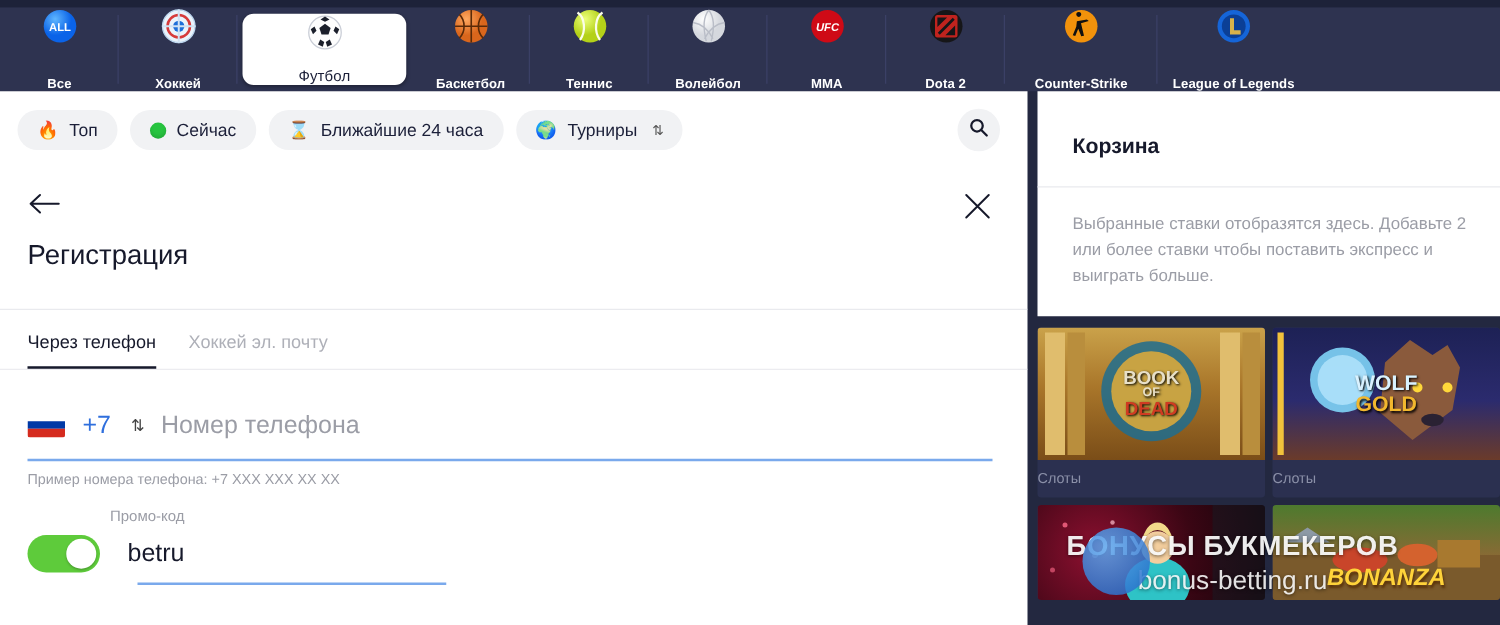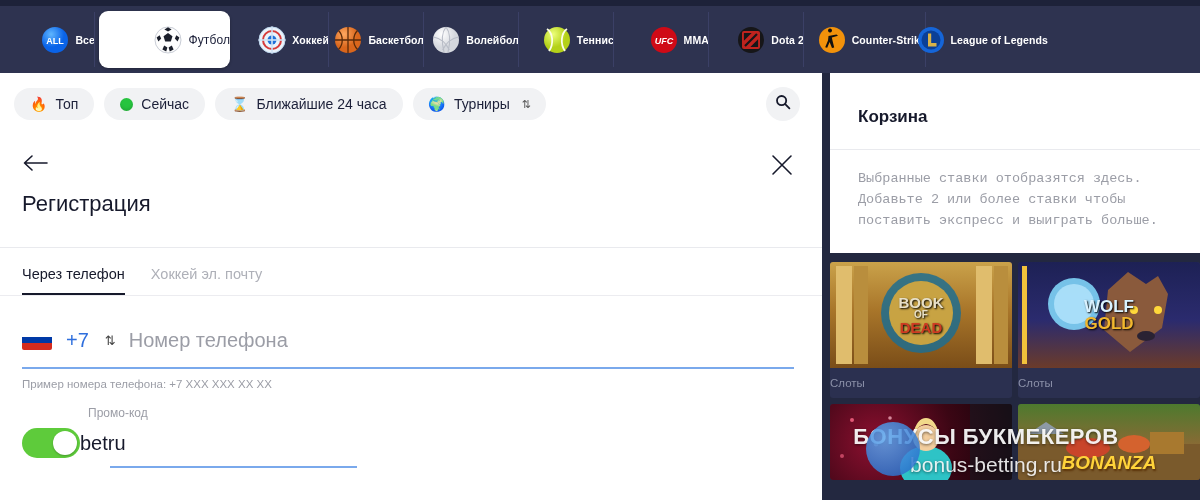--- a/index.html
+++ b/index.html
@@ -12,21 +12,21 @@
   .app { position: relative; width: 1200px; height: 500px; background: #232840; }
 
   
   .topstrip { position: absolute; top: 0; left: 0; width: 1200px; height: 6px; background: #1d2239; }
   .sportsnav {
     position: absolute; top: 6px; left: 0; width: 1200px; height: 67px;
     background: #2e3350; display: flex; align-items: stretch;
   }
   .sport-tile {
     width: 95px; flex: 0 0 95px;
-    display: flex; flex-direction: row; align-items: center; justify-content: flex-end;
+    display: flex; flex-direction: column; align-items: center; justify-content: space-between;
     gap: 5px; position: relative; cursor: pointer;
   }
   .sport-tile::after {
     content: ""; position: absolute; right: 0; top: 6px; bottom: 6px;
     width: 1px; background: #3b4066;
   }
   .sport-tile:last-child::after { display: none; }
   .sport-tile.wide { width: 122px; flex: 0 0 122px; }
   .sport-tile .lbl {
     font-size: 10.5px; color: #ffffff; font-weight: bold; white-space: nowrap; letter-spacing: .1px;
@@ -98,29 +98,29 @@
   .promo-label { font-size: 12px; color: #9b9da6; margin-left: 66px; }
   .promo-row { display: flex; align-items: center; gap: 0; margin-top: 8px; }
   .toggle {
     width: 58px; height: 30px; border-radius: 15px; background: #5ecb3b; position: relative;
     flex: 0 0 58px; cursor: pointer;
   }
   .toggle .knob {
     position: absolute; right: 3px; top: 3px; width: 24px; height: 24px; border-radius: 50%;
     background: #ffffff; box-shadow: 0 1px 2px rgba(0,0,0,.25);
   }
-  .promo-val { font-size: 20px; color: #16192b; }
+  .promo-val { font-size: 20px; color: #16192b; margin-left: 22px; }
   .promo-line { height: 2px; background: #7aa9ec; width: 247px; margin: 8px 0 0 88px; }
 
   
   .sidebar { position: absolute; top: 73px; left: 830px; width: 372px; height: 427px; }
   .cart { background: #ffffff; width: 370px; height: 180px; }
   .cart-title { font-size: 17px; font-weight: bold; color: #16192b; padding: 34px 0 0 28px; }
   .cart-hr { height: 1px; background: #e9eaee; margin: 22px 0 0 0; }
-  .cart-text { font-size: 13.5px; color: #9b9da6; line-height: 21px; padding: 18px 26px 0 28px; font-family: Liberation Mono, monospace; }
+  .cart-text { font-size: 13.5px; color: #9b9da6; line-height: 21px; padding: 18px 26px 0 28px; }
 
   .cards { display: flex; flex-wrap: wrap; gap: 6px; padding: 9px 0 0 0; }
   .card { width: 182px; background: #2b3050; border-radius: 3px; overflow: hidden; cursor: pointer; }
   .card .thumb { width: 182px; height: 106px; position: relative; overflow: hidden; }
   .card .cat { font-size: 11.5px; color: #8b90a8; padding: 9px 0 9px 0; }
 
   .thumb .gtitle {
     position: absolute; left: 0; right: 0; top: 50%; transform: translateY(-50%);
     text-align: center; font-weight: bold; line-height: 1;
   }
@@ -162,47 +162,47 @@
                 <stop offset="1" stop-color="#0a63e8"></stop>
               </radialGradient>
             </defs>
         <circle cx="15" cy="15" r="13" fill="url(#gAll)"></circle>
         <text x="15" y="19" font-family="Liberation Sans, sans-serif" font-size="9" font-weight="bold" fill="#fff" text-anchor="middle">ALL</text>
           </svg>
       </span>
       <span class="lbl">Все</span>
     </div>
 
+    <div class="sport-tile">
+      <span class="ico">
+        <svg viewBox="0 0 30 30">
+          <circle cx="15" cy="15" r="13" fill="#eaf3fb"></circle>
+          <circle cx="15" cy="15" r="13" fill="none" stroke="#bcd6ee" stroke-width="1"></circle>
+          <circle cx="15" cy="15" r="9" fill="none" stroke="#d63b3b" stroke-width="2"></circle>
+          <circle cx="15" cy="15" r="4.5" fill="#1e6fd9"></circle>
+          <rect x="14.2" y="1.5" width="1.6" height="27" fill="#cfe2f4"></rect>
+          <rect x="1.5" y="14.2" width="27" height="1.6" fill="#cfe2f4"></rect>
+        </svg>
+      </span>
+      <span class="lbl">Хоккей</span>
+    </div>
+
     <div class="sport-tile active">
       <span class="ico">
         <svg viewBox="0 0 30 30">
           <circle cx="15" cy="15" r="13" fill="#fdfdfd" stroke="#c9cdd6" stroke-width="1"></circle>
           <polygon points="15,8 19.5,11.3 17.8,16.6 12.2,16.6 10.5,11.3" fill="#1b1f2b"></polygon>
           <polygon points="15,2.2 18.6,4.6 15,6.4 11.4,4.6" fill="#1b1f2b"></polygon>
           <polygon points="3.6,12.4 6.6,10.2 8.2,13.6 5.4,16.4" fill="#1b1f2b"></polygon>
           <polygon points="26.4,12.4 24.6,16.4 21.8,13.6 23.4,10.2" fill="#1b1f2b"></polygon>
           <polygon points="9.4,24.6 11.2,20.6 14.4,22.6 13.2,26.4" fill="#1b1f2b"></polygon>
           <polygon points="20.6,24.6 16.8,26.4 15.6,22.6 18.8,20.6" fill="#1b1f2b"></polygon>
         </svg>
       </span>
       <span class="lbl">Футбол</span>
-    </div>
-
-    <div class="sport-tile">
-      <span class="ico">
-        <svg viewBox="0 0 30 30">
-          <circle cx="15" cy="15" r="13" fill="#eaf3fb"></circle>
-          <circle cx="15" cy="15" r="13" fill="none" stroke="#bcd6ee" stroke-width="1"></circle>
-          <circle cx="15" cy="15" r="9" fill="none" stroke="#d63b3b" stroke-width="2"></circle>
-          <circle cx="15" cy="15" r="4.5" fill="#1e6fd9"></circle>
-          <rect x="14.2" y="1.5" width="1.6" height="27" fill="#cfe2f4"></rect>
-          <rect x="1.5" y="14.2" width="27" height="1.6" fill="#cfe2f4"></rect>
-        </svg>
-      </span>
-      <span class="lbl">Хоккей</span>
     </div>
 
     <div class="sport-tile">
       <span class="ico">
         <svg viewBox="0 0 30 30">
             <defs>
               <radialGradient id="gBk" cx="35%" cy="28%">
                 <stop offset="0" stop-color="#ffa860"></stop>
                 <stop offset="1" stop-color="#d9661c"></stop>
               </radialGradient>
@@ -212,46 +212,46 @@
           <path d="M5.5 5.5c5 5 5 14 0 19M24.5 5.5c-5 5-5 14 0 19" stroke="#5a2a08" stroke-width="1.3" fill="none"></path>
         </svg>
       </span>
       <span class="lbl">Баскетбол</span>
     </div>
 
     <div class="sport-tile">
       <span class="ico">
         <svg viewBox="0 0 30 30">
             <defs>
+              <radialGradient id="gTn" cx="35%" cy="28%">
+                <stop offset="0" stop-color="#ecff7a"></stop>
+                <stop offset="1" stop-color="#b4d118"></stop>
+              </radialGradient>
+            </defs>
+          <circle cx="15" cy="15" r="13" fill="url(#gTn)"></circle>
+          <path d="M5 4c6 4 7 15 2 22M25 4c-6 4-7 15-2 22" stroke="#fbfde8" stroke-width="1.8" fill="none"></path>
+        </svg>
+      </span>
+      <span class="lbl">Теннис</span>
+    </div>
+
+    <div class="sport-tile">
+      <span class="ico">
+        <svg viewBox="0 0 30 30">
+            <defs>
               <radialGradient id="gVb" cx="35%" cy="28%">
                 <stop offset="0" stop-color="#ffffff"></stop>
                 <stop offset="1" stop-color="#d5d8de"></stop>
               </radialGradient>
             </defs>
           <circle cx="15" cy="15" r="13" fill="url(#gVb)"></circle>
           <path d="M15 2c-4 5-5 13-2 25M15 2c4 5 5 13 2 25M2.4 12c6 1 12 5 16 13M27.6 12c-6 1-12 5-16 13" stroke="#b9bdc7" stroke-width="1.1" fill="none"></path>
         </svg>
       </span>
       <span class="lbl">Волейбол</span>
-    </div>
-
-    <div class="sport-tile">
-      <span class="ico">
-        <svg viewBox="0 0 30 30">
-            <defs>
-              <radialGradient id="gTn" cx="35%" cy="28%">
-                <stop offset="0" stop-color="#ecff7a"></stop>
-                <stop offset="1" stop-color="#b4d118"></stop>
-              </radialGradient>
-            </defs>
-          <circle cx="15" cy="15" r="13" fill="url(#gTn)"></circle>
-          <path d="M5 4c6 4 7 15 2 22M25 4c-6 4-7 15-2 22" stroke="#fbfde8" stroke-width="1.8" fill="none"></path>
-        </svg>
-      </span>
-      <span class="lbl">Теннис</span>
     </div>
 
     <div class="sport-tile">
       <span class="ico">
         <svg viewBox="0 0 30 30">
           <circle cx="15" cy="15" r="13" fill="#cf0a16"></circle>
           <text x="15" y="18.5" font-family="Liberation Sans, sans-serif" font-size="9" font-weight="bold" font-style="italic" fill="#fff" text-anchor="middle">UFC</text>
         </svg>
       </span>
       <span class="lbl">MMA</span>

